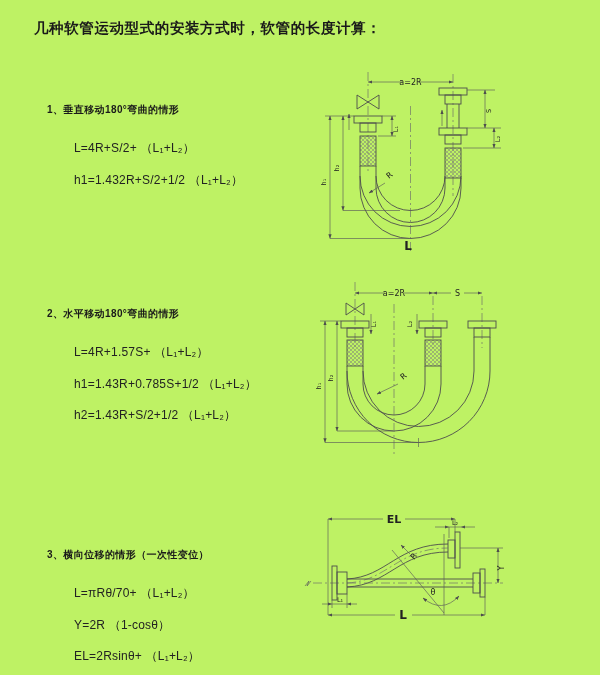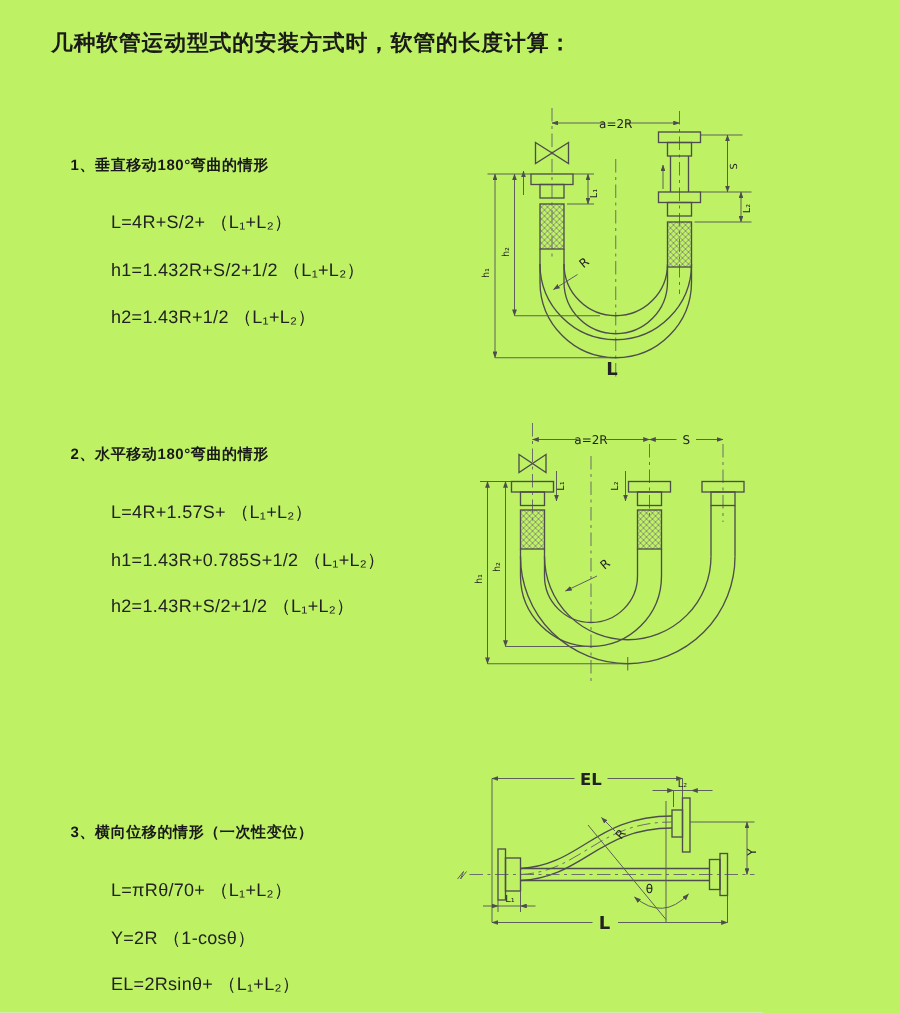--- a/index.html
+++ b/index.html
@@ -11,21 +11,21 @@
   .doc-title{
     position:absolute;left:34px;top:19px;font-size:14.5px;font-weight:600;
     letter-spacing:0.6px;white-space:nowrap;
   }
   .section{position:absolute;left:47px;width:290px;}
   .sec-head{font-size:10px;font-weight:600;height:30px;letter-spacing:0.4px;white-space:nowrap;}
   .formula{
     font-size:12px;height:31.5px;display:flex;align-items:center;
     padding-left:27px;letter-spacing:0.2px;color:#222;white-space:nowrap;
   }
-  #sec1{top:103px;} #sec2{top:296px;} #sec3{top:526px;margin-top:22px;}
+  #sec1{top:103px;} #sec2{top:307px;} #sec3{top:526px;margin-top:22px;}
   .dwg{position:absolute;}
   #dwg1{left:305px;top:66px;}
   #dwg2{left:305px;top:276px;}
   #dwg3{left:295px;top:498px;}
   svg{display:block;}
   svg text{font-family:"DejaVu Sans",sans-serif;fill:#222;}
   .ln{stroke:#4d4d4d;stroke-width:0.9;fill:none;}
   .thin{stroke:#5a5a5a;stroke-width:0.65;fill:none;}
   .cl{stroke:#6a6a6a;stroke-width:0.65;fill:none;stroke-dasharray:9 3 2 3;}
   .hatchbox{stroke:#4d4d4d;stroke-width:0.9;}
@@ -37,21 +37,20 @@
 <body>
 
 <div class="page">
 
   <div class="doc-title">几种软管运动型式的安装方式时，软管的长度计算：</div>
 
   <div class="section" id="sec1">
     <div class="sec-head">1、垂直移动180°弯曲的情形</div>
     <div class="formula">L=4R+S/2+ （L₁+L₂）</div>
     <div class="formula">h1=1.432R+S/2+1/2 （L₁+L₂）</div>
-    <div class="formula">h2=1.43R+1/2 （L₁+L₂）</div>
   </div>
 
   <div class="section" id="sec2">
     <div class="sec-head">2、水平移动180°弯曲的情形</div>
     <div class="formula">L=4R+1.57S+ （L₁+L₂）</div>
     <div class="formula">h1=1.43R+0.785S+1/2 （L₁+L₂）</div>
     <div class="formula">h2=1.43R+S/2+1/2 （L₁+L₂）</div>
   </div>
 
   <div class="section" id="sec3">

